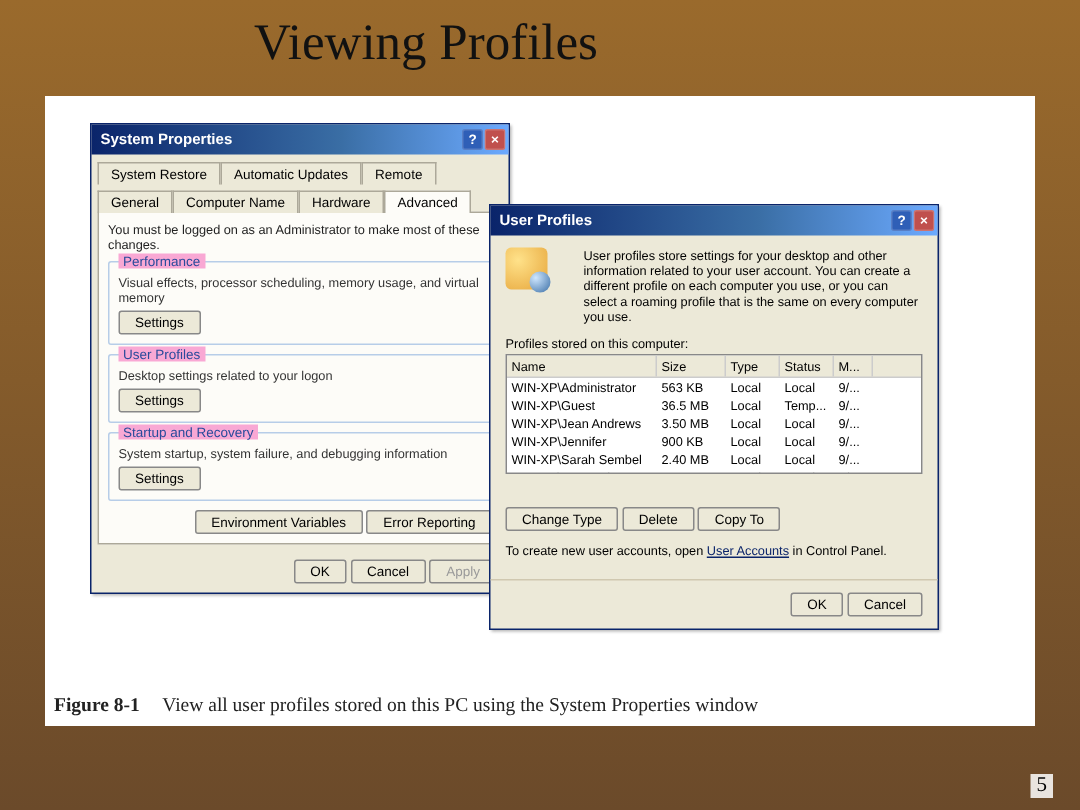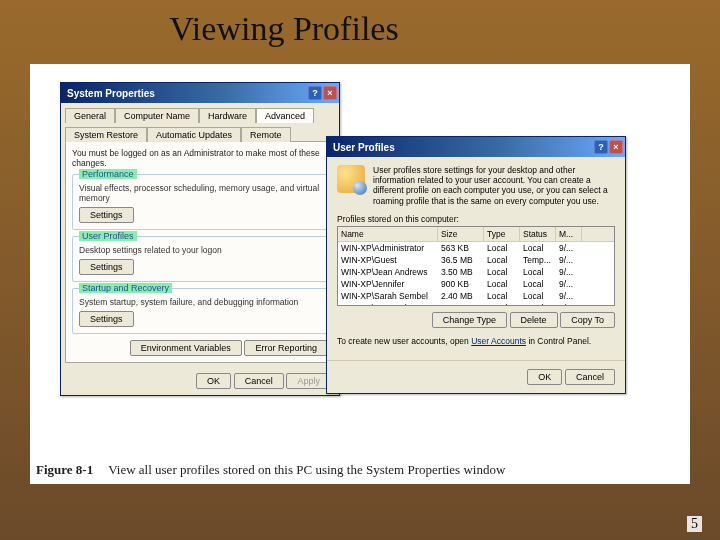--- a/index.html
+++ b/index.html
@@ -101,21 +101,21 @@
   .note { font-size: 8.5px; margin-bottom: 6px; color: #222; }
   .group {
     border: 1px solid #b7cde8;
     border-radius: 2px;
     padding: 8px 6px 6px 6px;
     margin-bottom: 6px;
     position: relative;
   }
   .group .legend {
     position: absolute; top: -6px; left: 6px;
-    background: #86efac;
+    background: #f9a8d4;
     font-size: 9px;
     color: #2a4b9b;
     padding: 0 3px;
   }
   .group .desc { font-size: 8.5px; color: #333; }
   .group .btnrow { text-align: left; margin-top: 4px; }
   .btn {
     display: inline-block;
     padding: 2px 10px;
     font-size: 9px;
@@ -125,21 +125,21 @@
     cursor: pointer;
   }
   .btn.disabled { color: #9a9a9a; }
   .btnrow-bottom {
     text-align: right;
     padding: 6px 8px;
   }
 
   
   .up-body { padding: 8px 10px; font-size: 9px; }
-  .up-top { display: flex; gap: 8px; align-items: flex-start; margin-bottom: 8px; }
+  .up-top { display: flex; gap: 24px; align-items: flex-start; margin-bottom: 8px; }
   .up-icon {
     width: 28px; height: 28px; flex: none;
     background: radial-gradient(circle at 30% 30%, #ffe28a, #e6a53a);
     border-radius: 4px;
     position: relative;
   }
   .up-icon::after{
     content:""; position:absolute; right:-2px; bottom:-2px;
     width:14px; height:14px; border-radius:50%;
     background: radial-gradient(circle at 30% 30%, #cfe7ff, #3a6ea5);
@@ -151,21 +151,21 @@
     height: 80px; overflow: hidden;
   }
   .lv-head, .lv-row {
     display: grid;
     grid-template-columns: 100px 46px 36px 36px 26px;
     font-size: 8.5px;
   }
   .lv-head { background: #ece9d8; border-bottom: 1px solid #ccc; }
   .lv-head span { padding: 2px 3px; border-right: 1px solid #ccc; }
   .lv-row span { padding: 1px 3px; white-space: nowrap; overflow: hidden; text-overflow: ellipsis; }
-  .up-btns { text-align: right; margin-top: 6px; }
+  .up-btns { text-align: left; margin-top: 22px; }
   .up-note { font-size: 8.5px; margin-top: 8px; }
   .up-note a { color: #0a246a; text-decoration: underline; }
   .up-bottom { text-align: right; padding: 8px 10px; border-top: 1px solid #d0c8b0; margin-top: 6px; }
 
 </style>
 </head>
 <body>
 
 <div class="slide-bg"></div>
 <div class="content-panel"></div>
@@ -177,30 +177,30 @@
 </div>
 
 <div class="win" style="left:60px; top:82px; width:280px;">
   <div class="titlebar">
     <span>System Properties</span>
     <div class="winbtns">
       <div class="winbtn help">?</div>
       <div class="winbtn">×</div>
     </div>
   </div>
+  <div class="tabs">
+    <div class="tab">System Restore</div>
+    <div class="tab">Automatic Updates</div>
+    <div class="tab">Remote</div>
+  </div>
   <div class="tabs tabrow2">
     <div class="tab">General</div>
     <div class="tab">Computer Name</div>
     <div class="tab">Hardware</div>
     <div class="tab active">Advanced</div>
-  </div>
-  <div class="tabs">
-    <div class="tab">System Restore</div>
-    <div class="tab">Automatic Updates</div>
-    <div class="tab">Remote</div>
   </div>
   <div class="pane">
     <div class="note">You must be logged on as an Administrator to make most of these changes.</div>
 
     <div class="group">
       <span class="legend">Performance</span>
       <div class="desc">Visual effects, processor scheduling, memory usage, and virtual memory</div>
       <div class="btnrow"><span class="btn">Settings</span></div>
     </div>
 

